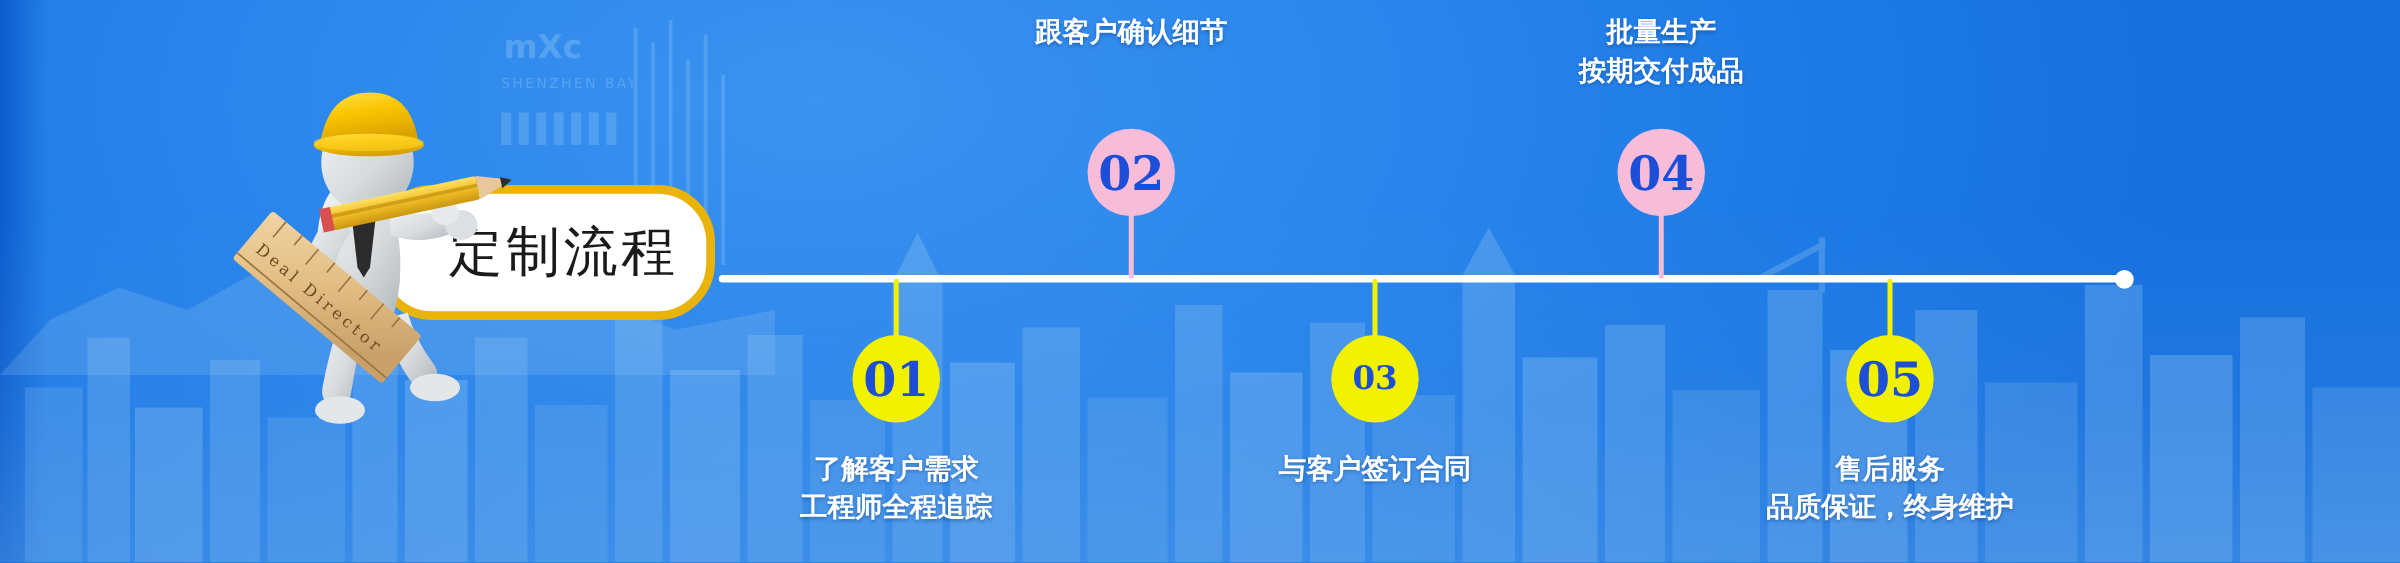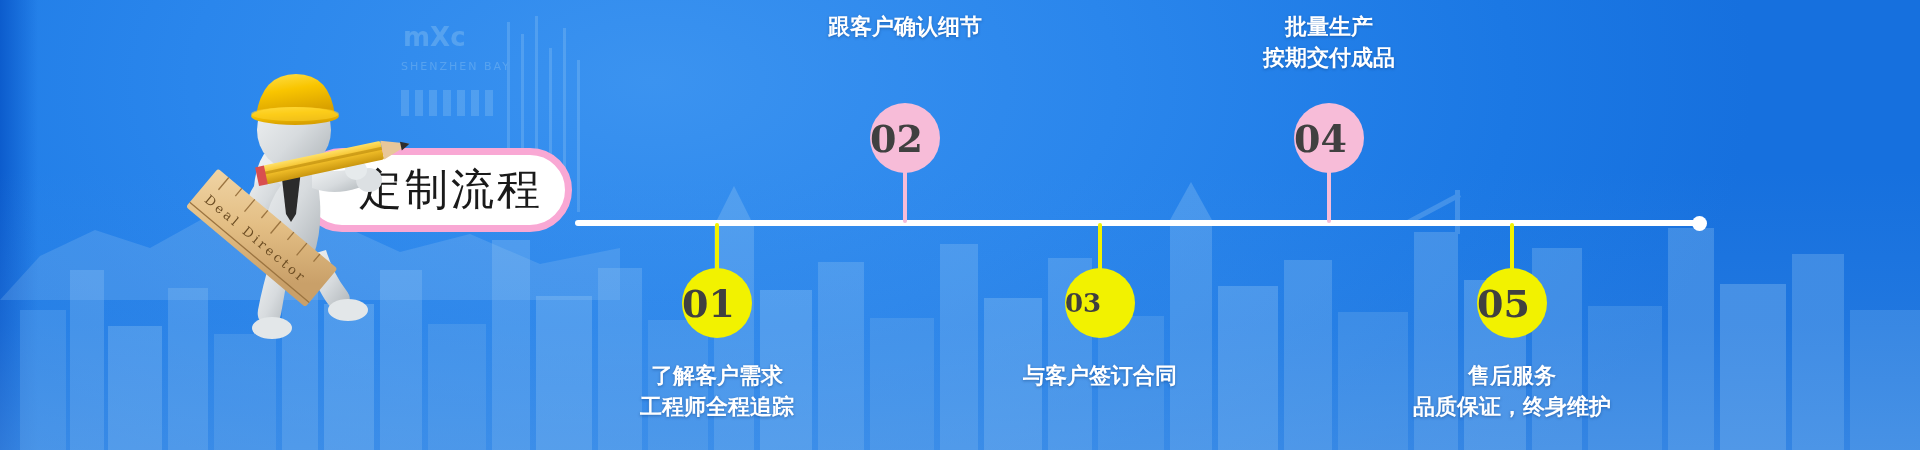--- a/index.html
+++ b/index.html
@@ -42,40 +42,40 @@
     position:absolute;left:575px;top:220px;width:1126px;height:6px;
     background:#ffffff;border-radius:3px;
   }
   .timeline-dot{
     position:absolute;left:1692px;top:216px;width:15px;height:15px;
     border-radius:50%;background:#ffffff;
   }
 
   
   .pill{
-    position:absolute;left:300px;top:148px;width:272px;height:84px;
-    background:#ffffff;border:7px solid #f9a8d4;border-radius:46px;
+    position:absolute;left:300px;top:148px;width:272px;height:108px;
+    background:#ffffff;border:7px solid #eab308;border-radius:46px;
     box-sizing:border-box;
     display:flex;align-items:center;justify-content:flex-end;
     padding-right:22px;
   }
   .pill-text{
     font-size:43px;color:#1a1a1a;letter-spacing:3px;
     font-family:"DejaVu Sans","Liberation Sans",sans-serif;
     white-space:nowrap;
   }
 
   
   .character{position:absolute;left:160px;top:58px;width:290px;height:290px;}
   .stem{position:absolute;border-radius:2px;}
   .circle{
     position:absolute;border-radius:50%;
-    display:flex;align-items:center;justify-content:flex-start;
+    display:flex;align-items:center;justify-content:center;
     font-family:"DejaVu Serif","Liberation Serif",serif;
-    font-weight:700;color:#404040;
+    font-weight:700;color:#1d4ed8;
   }
   .caption{
     position:absolute;text-align:center;color:#ffffff;
     font-family:"DejaVu Sans","Liberation Sans",sans-serif;
     font-weight:700;font-size:22px;line-height:1.42;
     white-space:nowrap;text-shadow:0 1px 3px rgba(8,50,110,.45);
   }
   .caption div{display:block;}
 </style>
 </head>

